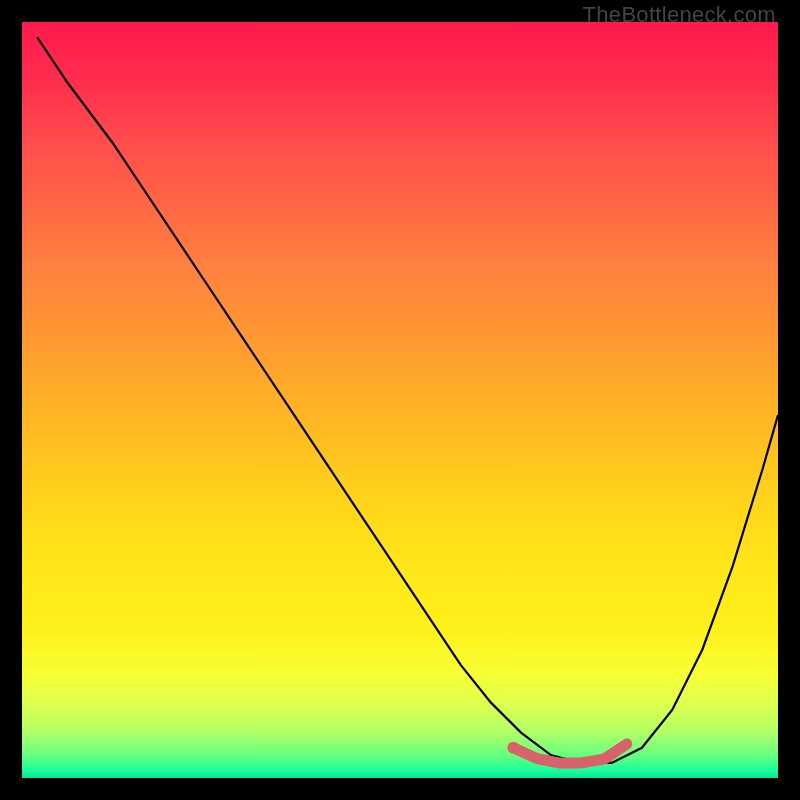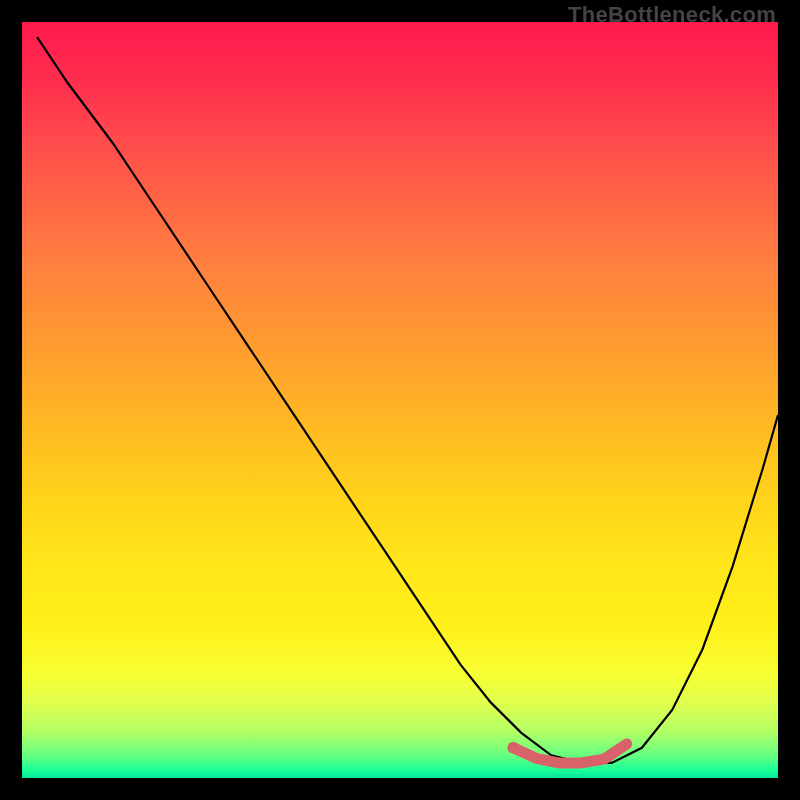--- a/index.html
+++ b/index.html
@@ -35,21 +35,21 @@
       #1aff99 99%,
       #00e699 100%
     );
   }
   .watermark {
     position: absolute;
     top: 2px;
     right: 24px;
     color: #444;
     font-size: 22px;
-    font-weight: 700;
+    font-weight: 400;
     letter-spacing: 0.3px;
   }
   .curve-svg {
     position: absolute;
     left: 0; top: 0;
     width: 756px; height: 756px;
   }
 </style>
 </head>
 <body>

